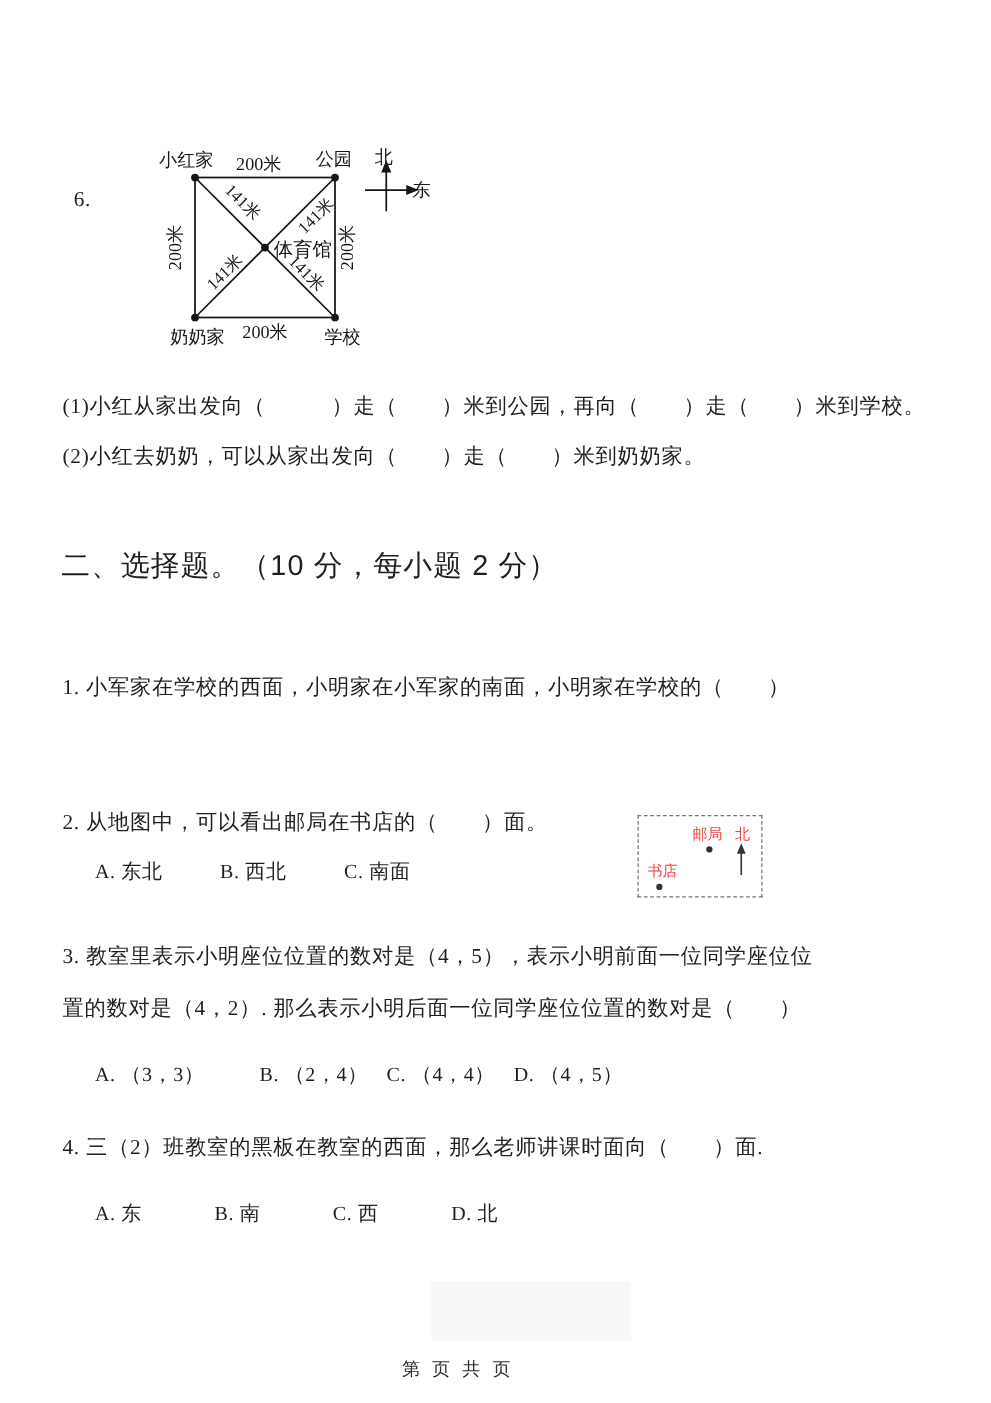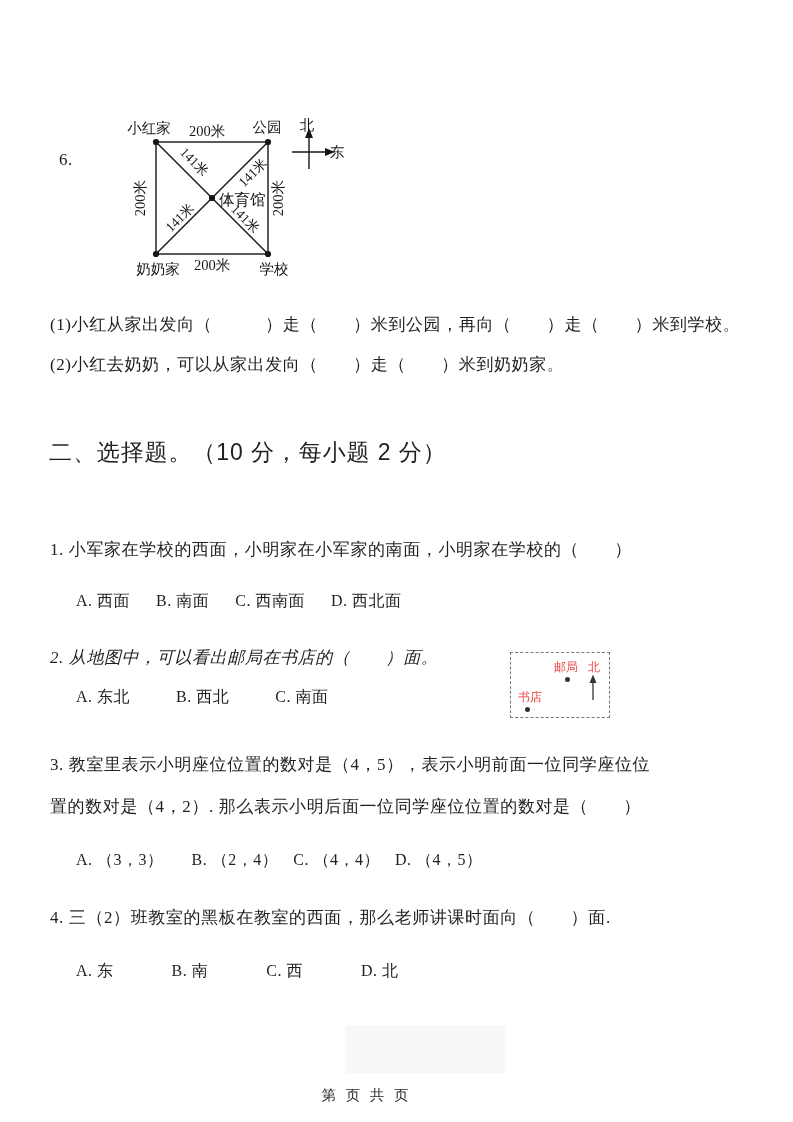--- a/index.html
+++ b/index.html
@@ -7,21 +7,21 @@
     position:relative; width:793px; height:1122px; background:#ffffff;
     font-family:"Liberation Serif","DejaVu Serif",serif; color:#1f1f1f; overflow:hidden;
   }
   .abs { position:absolute; }
   .line { font-size:17px; letter-spacing:0.6px; white-space:nowrap; }
   .opts { font-size:16px; letter-spacing:0.5px; white-space:nowrap; }
   .opts span { display:inline-block; }
   .opts-q1 span { margin-right:26px; }
   .opts-q2 span { margin-right:46px; }
   .opts-q3 span { margin-right:15px; }
-  .opts-q3 span:first-child { margin-right:28px; }
+  .opts-q3 span:first-child { margin-right:44px; }
   .opts-q4 span { margin-right:58px; }
   .sec-title {
     font-family:"Liberation Sans","DejaVu Sans",sans-serif;
     font-weight:400; font-size:23px; letter-spacing:0.9px; white-space:nowrap;
   }
   
   .diagram { left:118px; top:112px; width:260px; height:178px; }
   .diagram svg { position:absolute; left:0; top:0; }
   .dlabel { position:absolute; font-size:14.5px; white-space:nowrap; color:#171717; }
   .dlabel.small { font-size:13.5px; }
@@ -79,25 +79,22 @@
     <span class="dlabel cx" style="left:94px;top:144px;">200米</span>
     <span class="dlabel cx" style="left:156px;top:148px;">学校</span>
   </div>
 
   <div class="abs line" style="left:50px;top:313px;">(1)小红从家出发向（　　　）走（　　）米到公园，再向（　　）走（　　）米到学校。</div>
   <div class="abs line" style="left:50px;top:353px;">(2)小红去奶奶，可以从家出发向（　　）走（　　）米到奶奶家。</div>
 
   <div class="abs sec-title" style="left:49px;top:437px;">二、选择题。（10 分，每小题 2 分）</div>
 
   <div class="abs line" style="left:50px;top:538px;">1. 小军家在学校的西面，小明家在小军家的南面，小明家在学校的（　　）</div>
-  <div class="abs opts opts-q1" style="left:76px;top:591px;">
-    <span>A. 西面</span><span>B. 南面</span><span>C. 西南面</span><span>D. 西北面</span>
-  </div>
 
-  <div class="abs line" style="left:50px;top:646px;font-style:italic;">2. 从地图中，可以看出邮局在书店的（　　）面。</div>
+  <div class="abs line" style="left:50px;top:646px;">2. 从地图中，可以看出邮局在书店的（　　）面。</div>
   <div class="abs opts opts-q2" style="left:76px;top:687px;">
     <span>A. 东北</span><span>B. 西北</span><span>C. 南面</span>
   </div>
 
   <div class="abs map">
     <span class="map-label" style="left:43px;top:6px;">邮局</span>
     <span class="map-dot" style="left:54px;top:24px;"></span>
     <span class="map-label" style="left:77px;top:6px;">北</span>
     <svg style="position:absolute;left:76px;top:21px;" width="12" height="28" viewBox="0 0 12 28">
       <line x1="6" y1="26" x2="6" y2="7" stroke="#333" stroke-width="1.3"></line>

